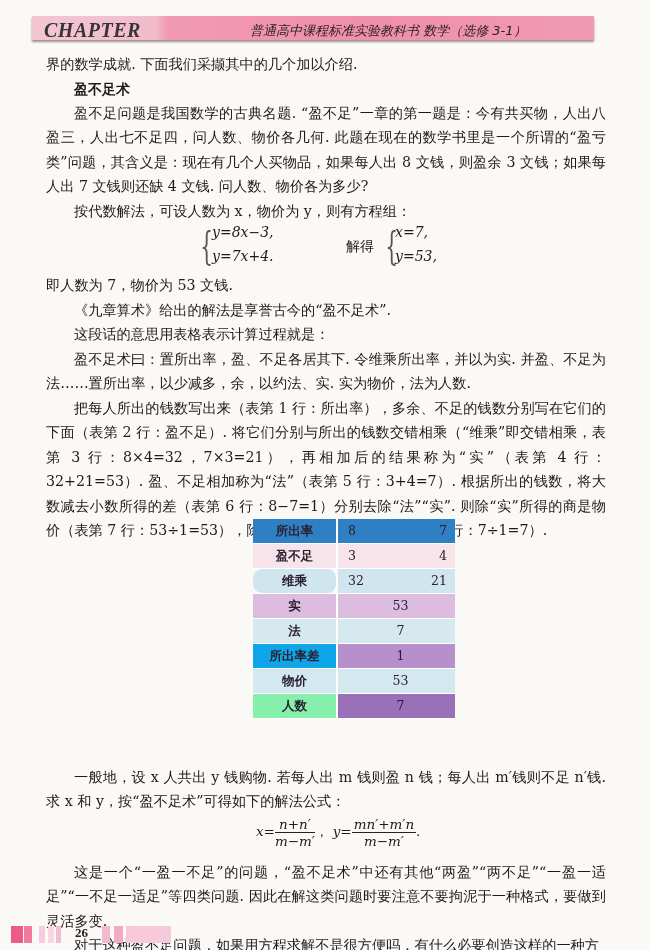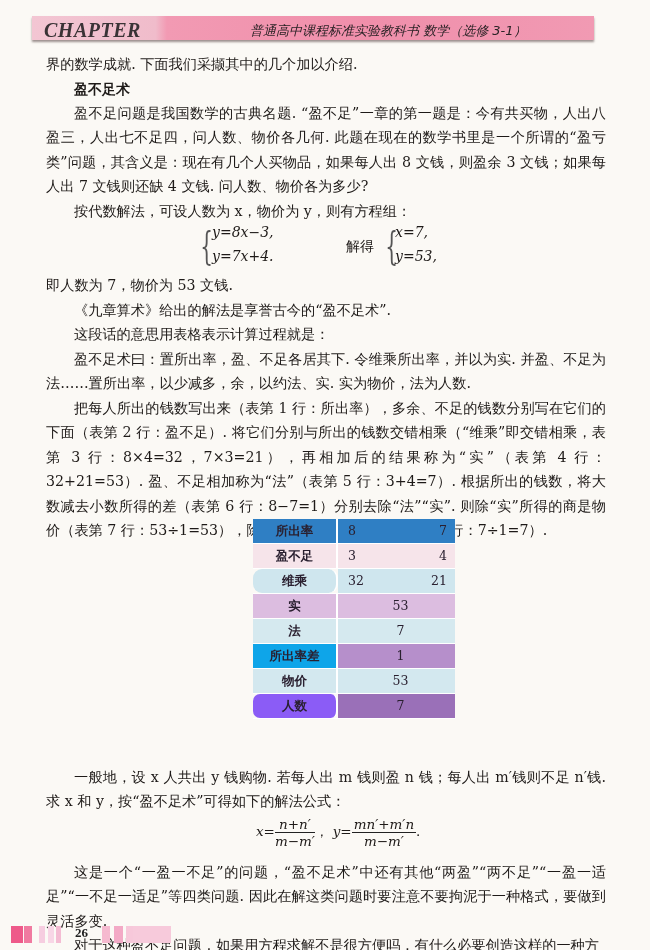--- a/index.html
+++ b/index.html
@@ -140,21 +140,21 @@
         <span class="m">1</span>
       </div>
     </div>
     <div class="trow">
       <div class="c0" style="background: rgb(211, 232, 239);">物价</div>
       <div class="c1" style="background: rgb(211, 232, 239);">
         <span class="m">53</span>
       </div>
     </div>
     <div class="trow">
-      <div class="c0" style="background: #8b5cf6; border-radius: 7px;">人数</div>
+      <div class="c0" style="background: #86efac;">人数</div>
       <div class="c1" style="background: rgb(154, 112, 184);">
         <span class="m">7</span>
       </div>
     </div>
   </div>
 
 <div class="footer">
   <div class="bar" style="left:11px; width:12px; background:#ee5a8a;"></div>
   <div class="bar" style="left:24px; width:8px; background:#f07aa0;"></div>
   <div class="bar" style="left:39px; width:6px; background:#f6cde0;"></div>

